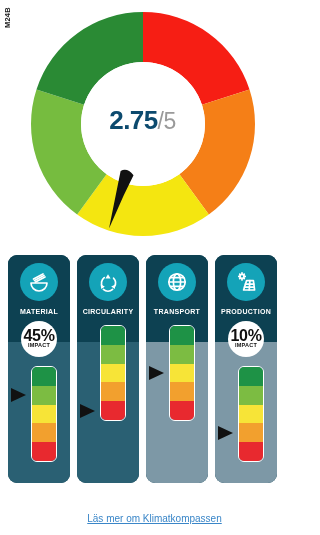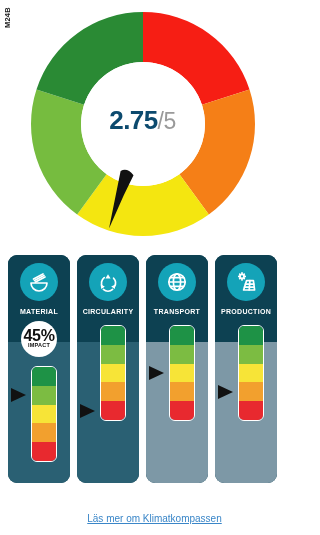--- a/index.html
+++ b/index.html
@@ -288,20 +288,24 @@
         <div class="icon-circle">
           <svg width="24" height="24" viewBox="0 0 24 24">
         <circle cx="8" cy="6.4" r="2" stroke="#ffffff" fill="none" stroke-width="1.7" stroke-linecap="round" stroke-linejoin="round"></circle>
         <path d="M8 2.8 V3.6 M8 9.2 V10 M4.8 6.4 H5.6 M10.4 6.4 H11.2 M5.7 4.1 L6.2 4.6 M9.8 8.2 L10.3 8.7 M10.3 4.1 L9.8 4.6 M6.2 8.2 L5.7 8.7" stroke="#ffffff" fill="none" stroke-width="1.7" stroke-linecap="round" stroke-linejoin="round"></path>
         <path d="M9.6 20 L12.6 10.6 H19.4 L20.6 20 Z" stroke="#ffffff" fill="none" stroke-width="1.7" stroke-linecap="round" stroke-linejoin="round"></path>
         <path d="M11.4 14.1 H19.8 M10.5 17.1 H20.2" stroke="#ffffff" fill="none" stroke-width="1.7" stroke-linecap="round" stroke-linejoin="round"></path>
         <path d="M15.9 10.6 L15.2 20" stroke="#ffffff" fill="none" stroke-width="1.7" stroke-linecap="round" stroke-linejoin="round"></path>
       </svg>
         </div>
         <div class="panel-label">PRODUCTION</div>
+        <div class="impact-badge">
+          <div class="impact-pct">10%</div>
+          <div class="impact-word">IMPACT</div>
+        </div>
         <div class="scale-area">
           <div class="scale-bar">
             <div class="band" style="background: rgb(30, 146, 70);"></div>
             <div class="band" style="background: rgb(124, 188, 66);"></div>
             <div class="band" style="background: rgb(247, 228, 55);"></div>
             <div class="band" style="background: rgb(242, 160, 46);"></div>
             <div class="band" style="background: rgb(232, 41, 47);"></div>
           </div>
           <div class="pointer" style="top: 60.2px;"></div>
         </div>

